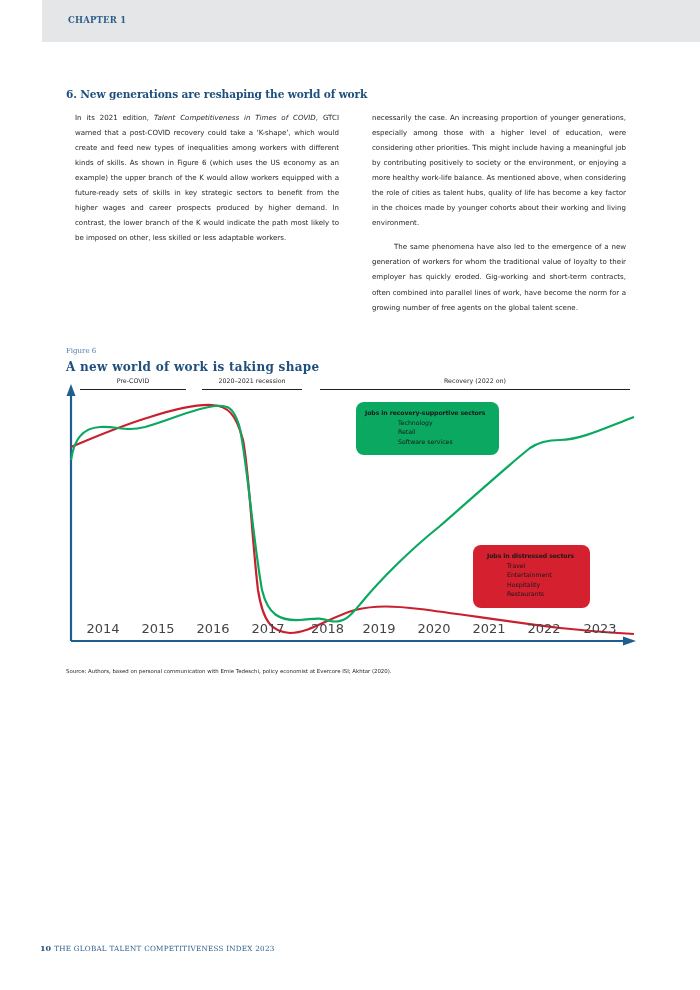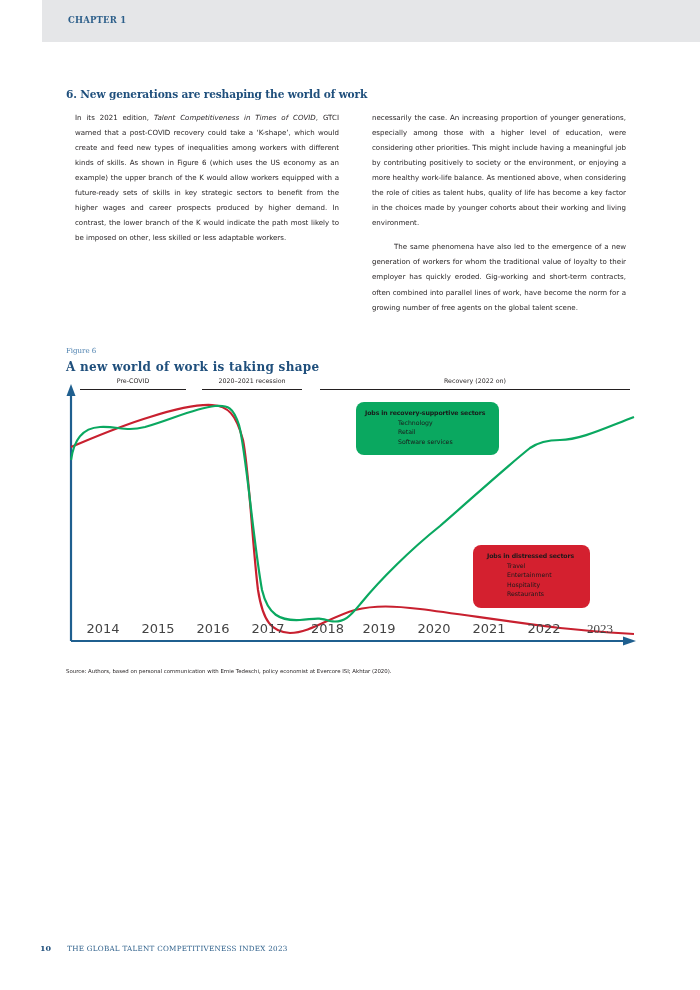--- a/index.html
+++ b/index.html
@@ -24,21 +24,21 @@
   .callout { position:absolute; border-radius:8px; color:#1a1a1a; font-size:6.2px; line-height:9.6px; }
   .callout .ttl { font-weight:bold; letter-spacing:-0.1px; }
   .callout .item { padding-left:42px; }
   .callout-green { left:356px; top:402px; width:143px; height:53px; background:#0aa860; }
   .callout-green .ttl { padding:6px 0 0 9px; }
   .callout-red { left:473px; top:545px; width:117px; height:63px; background:#d4202f; }
   .callout-red .ttl { padding:6px 0 0 14px; }
   .callout-red .item { padding-left:34px; }
   .source { position:absolute; left:66px; top:668px; font-size:5.4px; color:#231f20; white-space:nowrap; }
   .footer { position:absolute; left:40px; top:943px; font-family:"DejaVu Serif", serif; font-size:7.2px; color:#2d5f8a; white-space:nowrap; }
-  .footer .pg { font-weight:bold; color:#1f4f7c; margin-right:16px; font-size:8px; }
+  .footer .pg { font-weight:bold; color:#1f4f7c; margin-right:3px; font-size:8px; }
   .footer .pub { letter-spacing:0.25px; }
 </style>
 </head>
 <body>
 
 <div class="header-band"></div>
 <div class="chapter-label">CHAPTER 1</div>
 
 <div class="section-title">6. New generations are reshaping the world of work</div>
 
@@ -89,19 +89,19 @@
 
 <div class="year" style="left:83px;">2014</div>
 <div class="year" style="left:138px;">2015</div>
 <div class="year" style="left:193px;">2016</div>
 <div class="year" style="left:248px;">2017</div>
 <div class="year" style="left:304px;text-align:right;">2018</div>
 <div class="year" style="left:359px;">2019</div>
 <div class="year" style="left:414px;">2020</div>
 <div class="year" style="left:469px;text-align:center;">2021</div>
 <div class="year" style="left:524px;">2022</div>
-<div class="year" style="left:580px;font-family:Liberation Serif, serif;">2023</div>
+<div class="year" style="left:580px;">2023</div>
 
 <div class="source">Source: Authors, based on personal communication with Ernie Tedeschi, policy economist at Evercore ISI; Akhtar (2020).</div>
 
 <div class="footer">
   <span class="pg">10</span><span class="pub">THE GLOBAL TALENT COMPETITIVENESS INDEX 2023</span>
 </div>
 
 </body></html>

